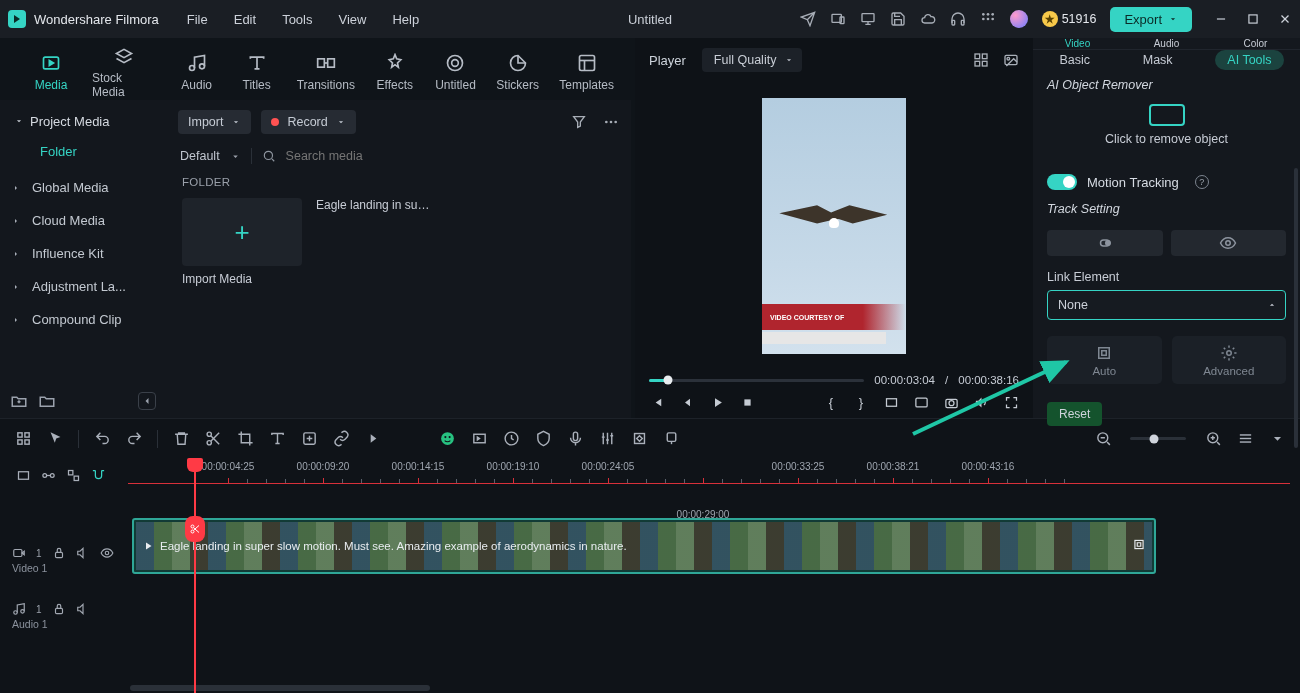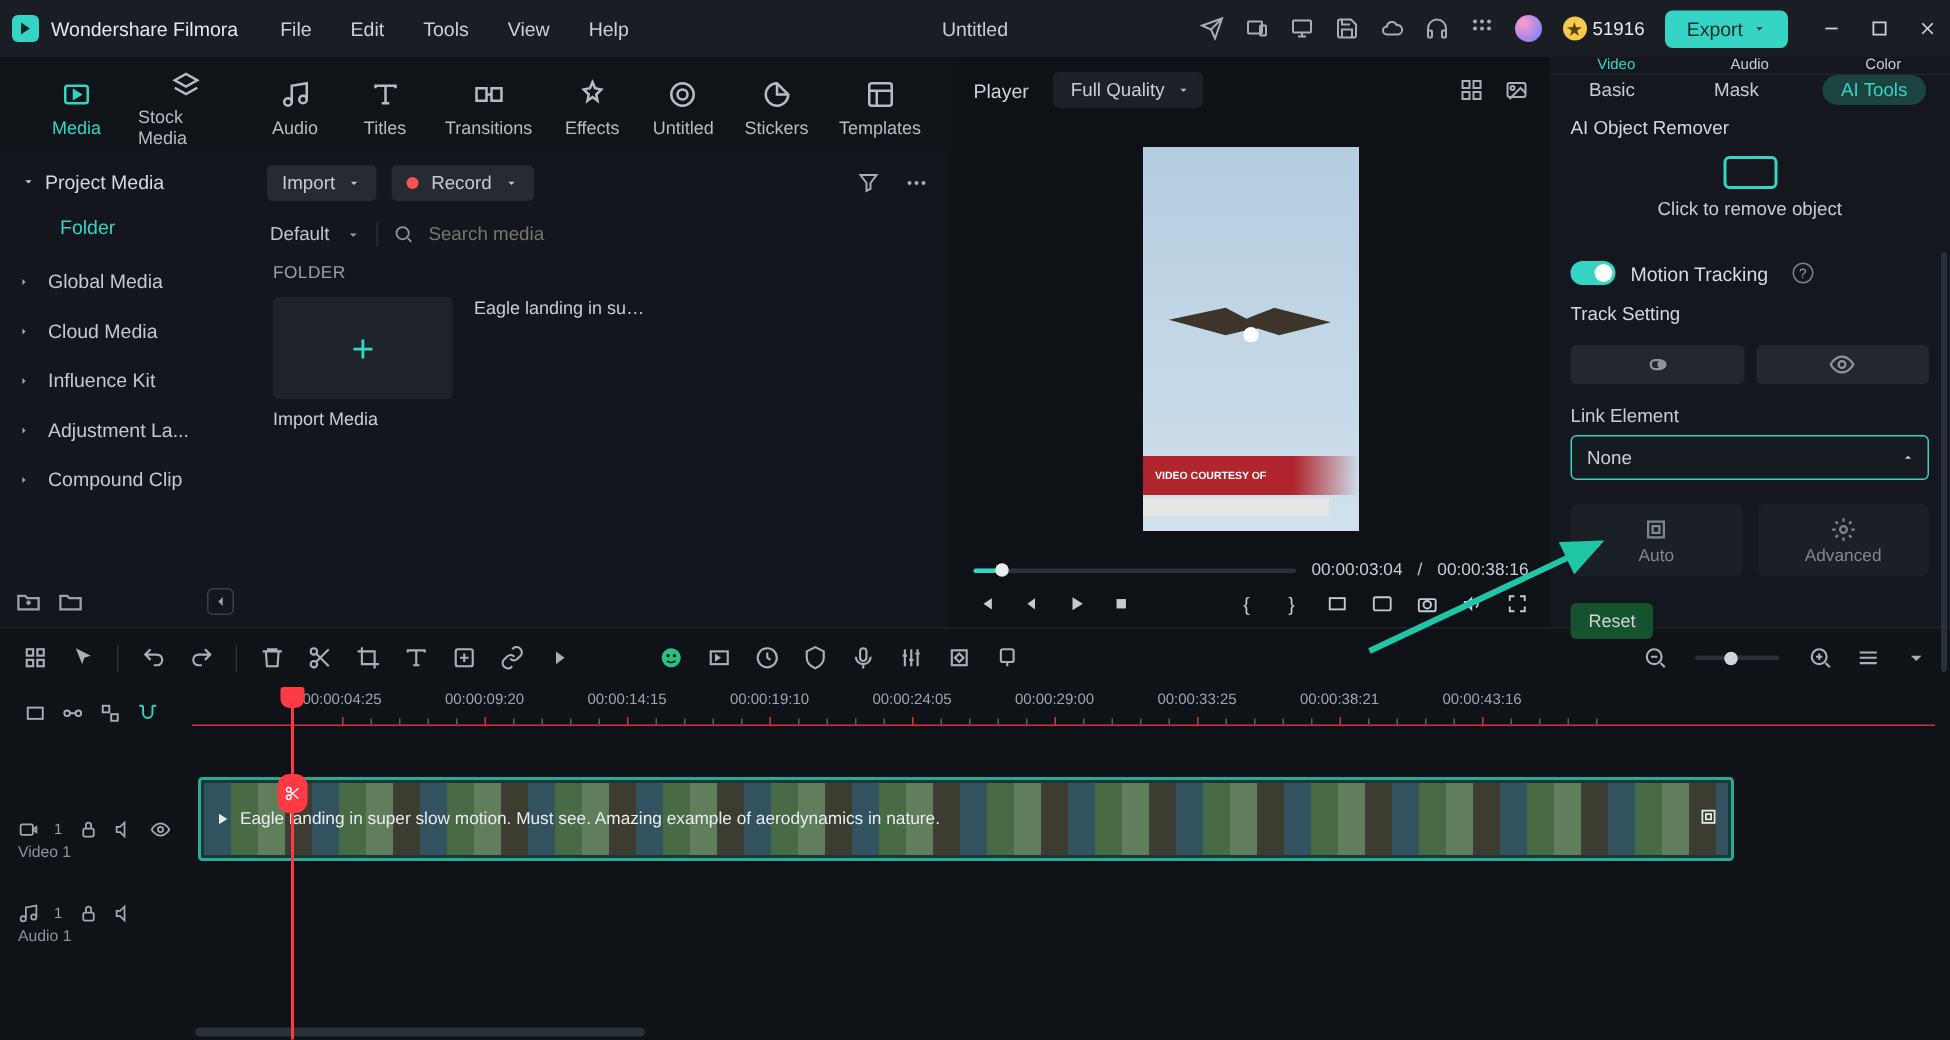--- a/index.html
+++ b/index.html
@@ -89,21 +89,21 @@
 .prev-ctrls .pc-icon svg{width:15px;height:15px;}
 .pc-spacer{flex:1;}
 
 .right-panel{width:267px;background:#14181e;display:flex;flex-direction:column;position:relative;}
 .rp-tabs{display:flex;height:40px;align-items:center;}
 .rp-tab{flex:1;text-align:center;color:#c7ccd5;font-size:10px;cursor:pointer;}
 .rp-tab.active{color:#35d4c4;}
 .rp-sub{display:flex;height:36px;align-items:center;justify-content:space-around;border-top:1px solid #20252d;}
 .rp-sub-tab{font-size:12.5px;color:#c6cbd4;cursor:pointer;padding:3px 10px;}
 .rp-sub-tab.active{background:#1b433f;color:#35d4c4;border-radius:10px;padding:3px 12px;}
-.rp-section{padding:8px 14px;font-size:12.5px;color:#d2d7df;}
+.rp-section{padding:8px 14px;font-size:12.5px;color:#d2d7df;font-style:italic;}
 .rp-object-rem{display:flex;flex-direction:column;align-items:center;gap:6px;padding:4px 0 10px;}
 .rp-obj-icon{width:36px;height:22px;border:2px solid #35d4c4;border-radius:4px;position:relative;}
 .rp-obj-icon::before,.rp-obj-icon::after{content:'';position:absolute;background:#35d4c4;}
 .rp-divider{height:1px;background:#22272f;margin:4px 0;}
 .rp-motion{display:flex;align-items:center;gap:10px;padding:10px 14px;}
 .toggle{width:30px;height:16px;background:#35d4c4;border-radius:16px;position:relative;cursor:pointer;}
 .toggle::after{content:'';position:absolute;right:2px;top:2px;width:12px;height:12px;background:#fff;border-radius:50%;}
 .help-q{width:14px;height:14px;border:1px solid #7c848f;border-radius:50%;display:flex;align-items:center;justify-content:center;font-size:9px;color:#9aa1ab;margin-left:6px;}
 .rp-track-btns{display:flex;gap:8px;padding:6px 14px;}
 .track-btn{flex:1;height:26px;background:#23282f;border-radius:4px;display:flex;align-items:center;justify-content:center;color:#8d949f;cursor:pointer;}
@@ -795,21 +795,21 @@
         <span class="tc-tick" style="left: 404px;"></span>
         <span class="tc-tick" style="left: 423px;"></span>
         <span class="tc-tick" style="left: 442px;"></span>
         <span class="tc-tick" style="left: 461px;"></span>
         <span class="tc-label" style="left: 480px;">00:00:24:05</span>
         <span class="tc-tick major" style="left: 480px;"></span>
         <span class="tc-tick" style="left: 499px;"></span>
         <span class="tc-tick" style="left: 518px;"></span>
         <span class="tc-tick" style="left: 537px;"></span>
         <span class="tc-tick" style="left: 556px;"></span>
-        <span class="tc-label" style="left: 575px;">00:00:29:00</span>
+        <span class="tc-label" style="left: 575px; margin-top: 48px;">00:00:29:00</span>
         <span class="tc-tick major" style="left: 575px;"></span>
         <span class="tc-tick" style="left: 594px;"></span>
         <span class="tc-tick" style="left: 613px;"></span>
         <span class="tc-tick" style="left: 632px;"></span>
         <span class="tc-tick" style="left: 651px;"></span>
         <span class="tc-label" style="left: 670px;">00:00:33:25</span>
         <span class="tc-tick major" style="left: 670px;"></span>
         <span class="tc-tick" style="left: 689px;"></span>
         <span class="tc-tick" style="left: 708px;"></span>
         <span class="tc-tick" style="left: 727px;"></span>

